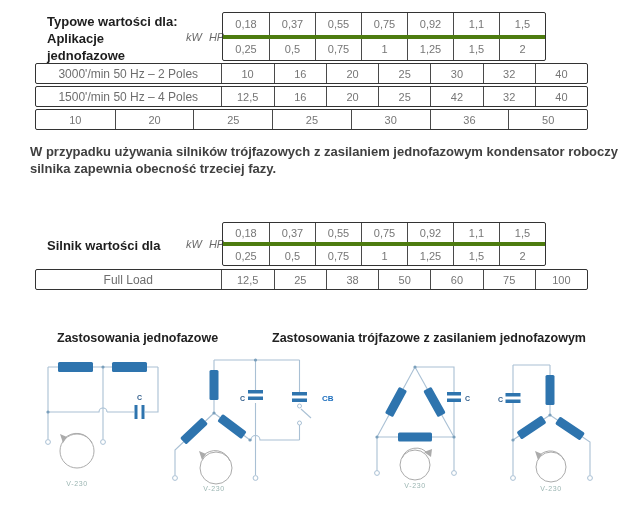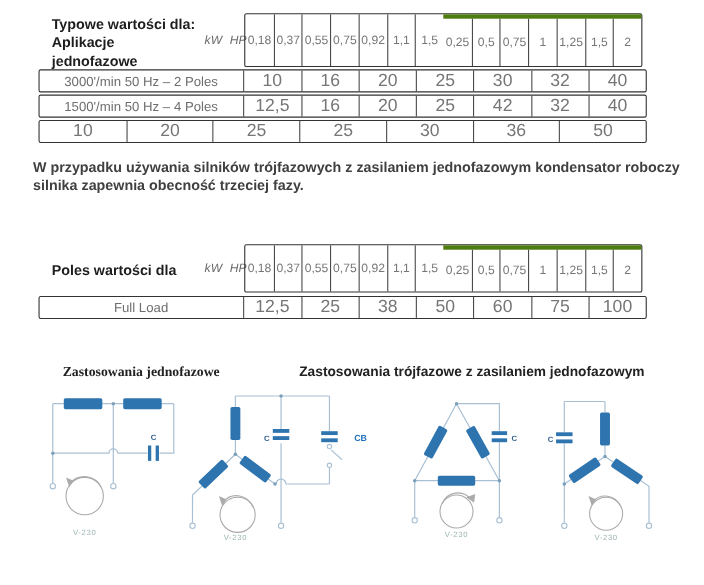--- a/index.html
+++ b/index.html
@@ -10,36 +10,36 @@
 
   
   .cap-table { width:553px; }
   .hdr { display:flex; }
   .hdr-label { width:187px; display:flex;align-items:center; }
   .hdr-title { flex:1; padding:4px 4px 0 12px; font-weight:bold; font-size:13px;
     color:#1d1d1d; line-height:1.32; }
   .hdr-units { width:36px; display:flex; flex-direction:row; }
   .hdr-units span { flex:1; display:flex; align-items:center; justify-content:flex-end;
     padding-right:7px; font-style:italic; font-size:11px; color:#6a6a6a; }
-  .hdr-grid { width:362px; border:1.5px solid #333; border-radius:2px;
-    display:flex; flex-direction:row; }
+  .hdr-grid { width:324px; border:1.5px solid #333; border-radius:2px;
+    display:flex; flex-direction:column; }
   .ugrid { flex:1; display:grid; grid-template-columns:repeat(7,1fr); }
   .ugrid + .ugrid { border-top:4px solid #4d7c0f; }
   .ugrid span { display:flex; align-items:center; justify-content:center;
     font-size:11px; color:#767676; border-left:1px solid #4a4a4a; }
   .ugrid span:first-child { border-left:none; }
   .t1-hdr { height:49px; }
   .t2-hdr { height:44px; }
   .drow { display:flex; height:21px; margin-top:2px; border:1.5px solid #333;
     border-radius:2px; }
   .drow .rlabel { width:185.5px; border-right:1px solid #4a4a4a; display:flex;
     align-items:center; justify-content:center; font-size:12px; color:#6e6e6e; }
   .drow .vals { flex:1; display:grid; grid-template-columns:repeat(7,1fr); }
   .drow .vals span { display:flex; align-items:center; justify-content:center;
-    font-size:16px; color:#767676; border-left:1px solid #4a4a4a; }
+    font-size:11px; color:#767676; border-left:1px solid #4a4a4a; }
   .drow .vals span:first-child { border-left:none; }
 
   
   .note { left:30px; top:143px; width:592px; font-size:13px; font-weight:bold;
     color:#404040; line-height:17px; }
 
   
   .dia-heading { top:331px; font-size:12.5px; font-weight:bold; color:#222; }
 
   
@@ -130,21 +130,21 @@
     </div>
   </div>
 </div>
 
 <p class="abs note">W przypadku używania silników trójfazowych z zasilaniem jednofazowym kondensator roboczy silnika zapewnia obecność trzeciej fazy.</p>
 
 <div class="abs cap-table" style="left:35px; top:222px;">
   <div class="hdr t2-hdr">
     <div class="hdr-label">
       <div class="hdr-title">
-        <div>Poles wartości dla</div>
+        <div>Silnik wartości dla</div>
       </div>
       <div class="hdr-units">
         <span>kW</span>
         <span>HP</span>
       </div>
     </div>
     <div class="hdr-grid">
       <div class="ugrid">
         <span>0,18</span>
         <span>0,37</span>
@@ -172,21 +172,21 @@
       <span>25</span>
       <span>38</span>
       <span>50</span>
       <span>60</span>
       <span>75</span>
       <span>100</span>
     </div>
   </div>
 </div>
 
-<div class="abs dia-heading" style="left:57px;font-family:Liberation Serif, serif;">Zastosowania jednofazowe</div>
+<div class="abs dia-heading" style="left:57px;">Zastosowania jednofazowe</div>
 <div class="abs dia-heading" style="left:272px;">Zastosowania trójfazowe z zasilaniem jednofazowym</div>
 
 <svg class="abs" style="left:35px; top:355px;" width="140" height="160" viewBox="0 0 140 160">
   <path class="wire" d="M13,12 H123"></path>
   <path class="wire" d="M13,12 V84"></path>
   <path class="wire" d="M68,12 V84"></path>
   <path class="wire" d="M13,57 H64 a4,4 0 0 1 8,0 M72,57 H99"></path>
   <path class="wire" d="M110,57 H123 V12"></path>
   <rect class="winding" x="23" y="7" width="35" height="10" rx="1.5"></rect>
   <rect class="winding" x="77" y="7" width="35" height="10" rx="1.5"></rect>

